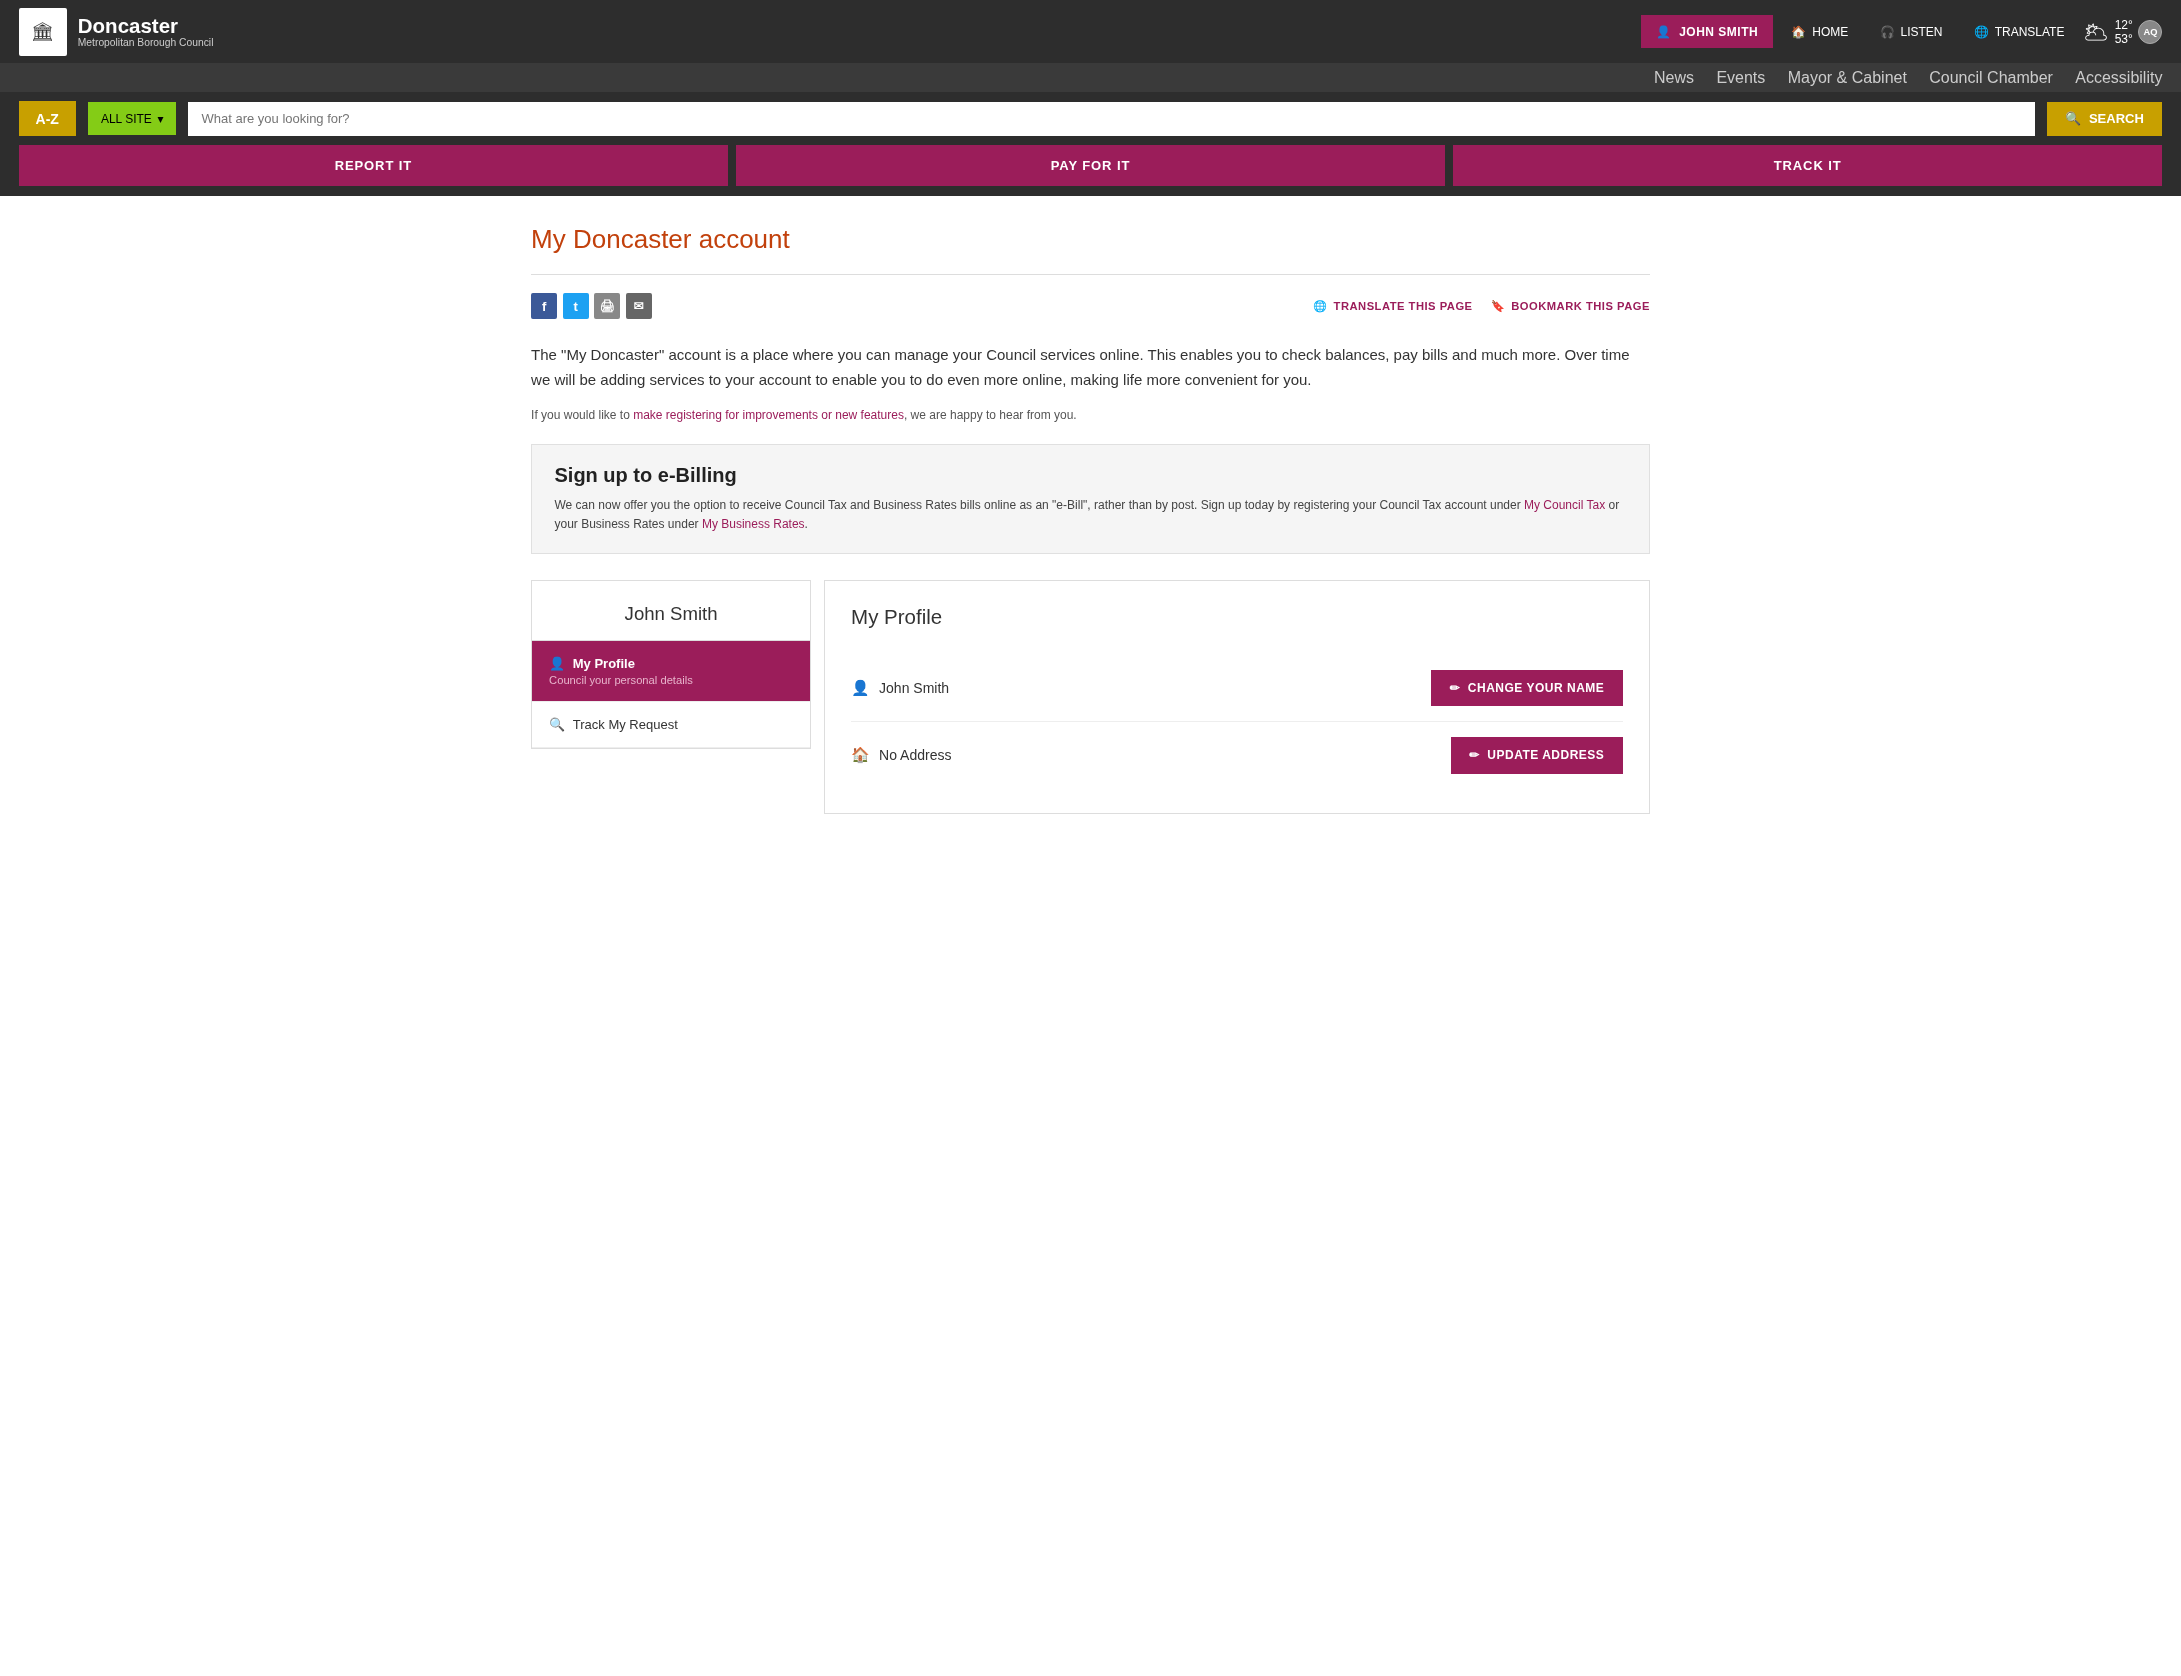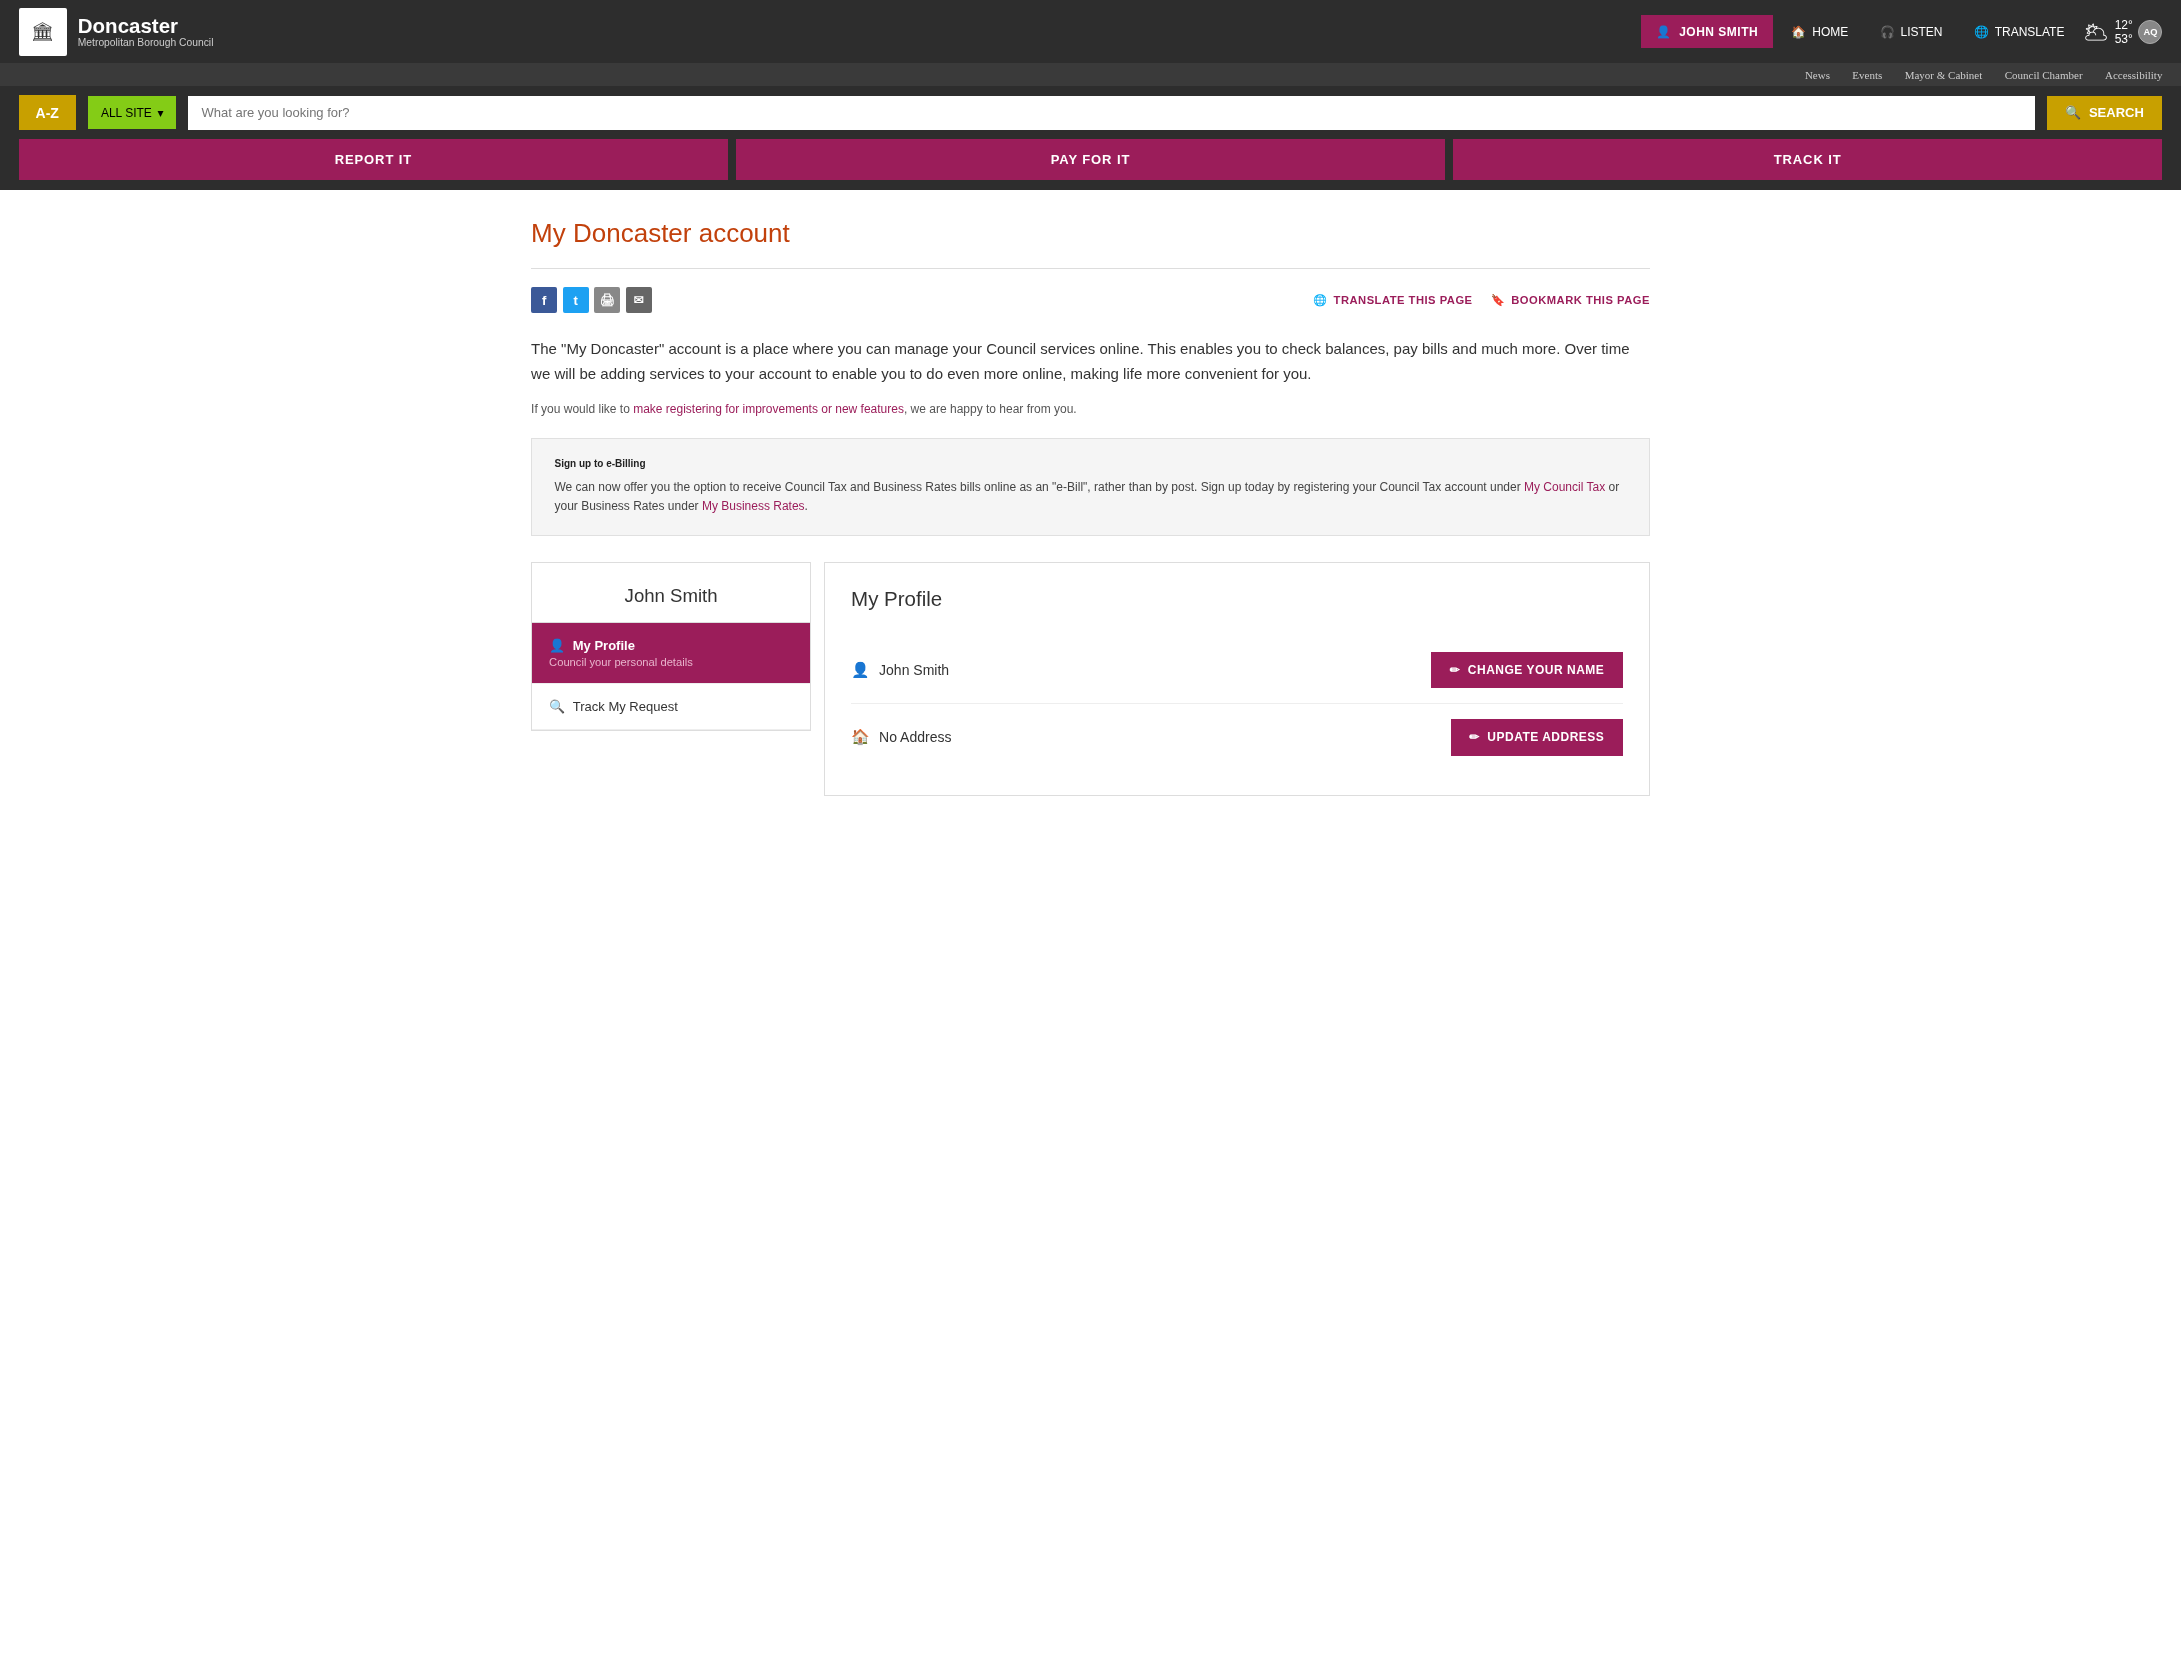--- a/index.html
+++ b/index.html
@@ -95,22 +95,21 @@
     .header-secondary {
       background: #3a3a3a;
       display: flex;
       justify-content: flex-end;
       padding: 5.6px 18.6px;
       gap: 22.4px;
     }
     .header-secondary a {
       color: #ccc;
       text-decoration: none;
-      font-size: 11px;
-      font-family: Liberation Serif, serif;
+      font-size: 16px;
     }
 
     
     .search-bar {
       background: #2d2d2d;
       display: flex;
       align-items: center;
       padding: 9.3px 18.6px;
       gap: 12px;
     }
@@ -254,21 +253,21 @@
     }
 
     
     .billing-box {
       background: #f5f5f5;
       border: 0.9px solid #e0e0e0;
       padding: 18.6px 22.4px;
       margin-bottom: 26px;
     }
     .billing-box h3 {
-      font-size: 10px;
+      font-size: 20px;
       font-weight: bold;
       margin-bottom: 9.3px;
       color: #222;
     }
     .billing-box p {
       font-size: 12px;
       line-height: 1.6;
       color: #444;
     }
     .billing-box a {

